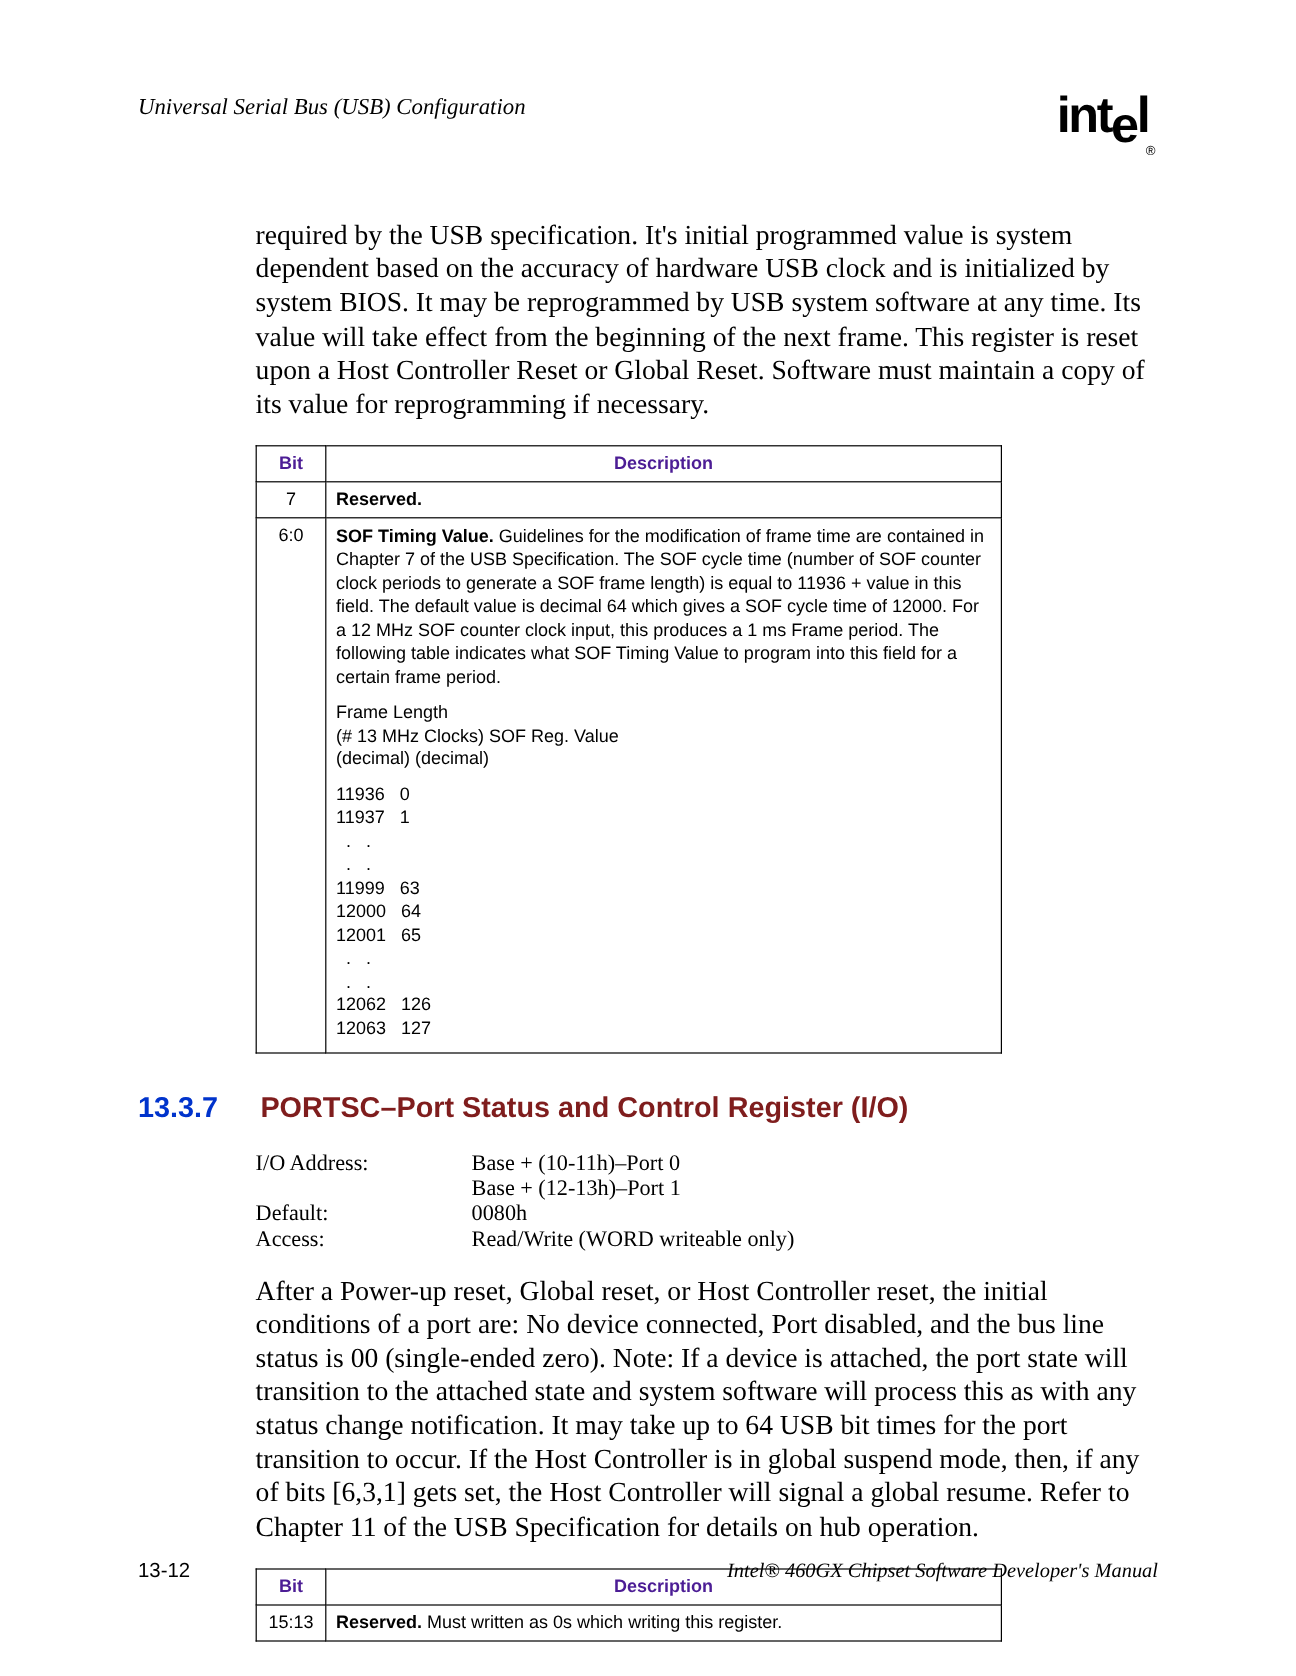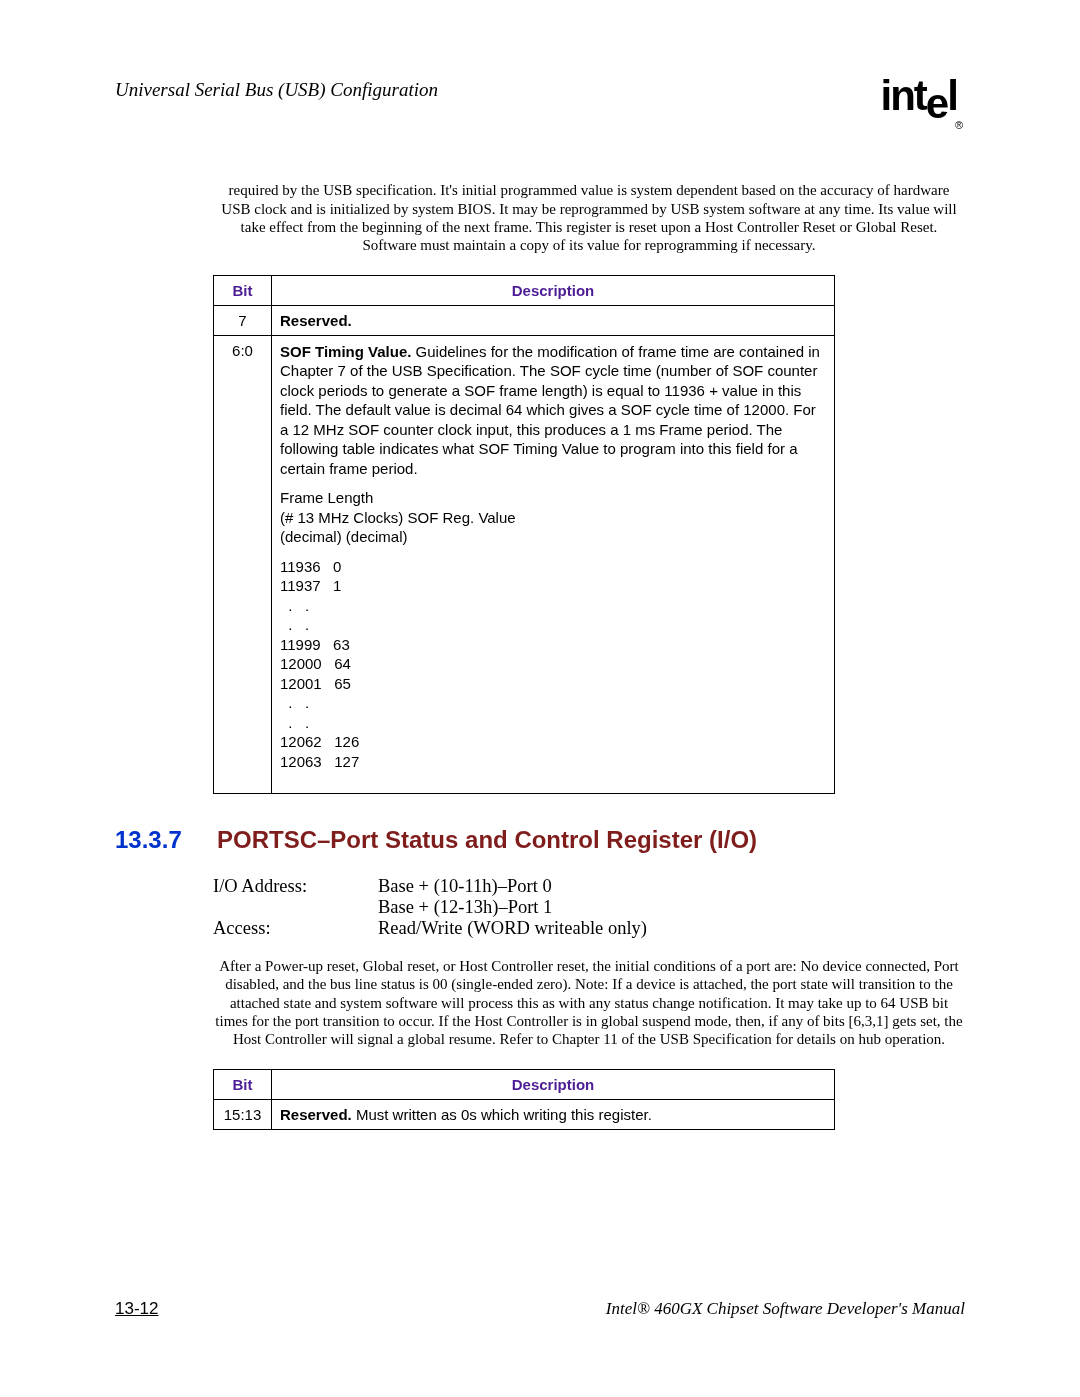--- a/index.html
+++ b/index.html
@@ -42,24 +42,23 @@
     position: relative;
     top: 10px;
     left: -2px;
   }
   .logo .dropped-e {
     position: relative;
     top: 8px;
   }
   .body-text {
     margin-left: 98px;
-    font-size: 15px;
+    font-size: 23px;
     line-height: 1.22;
     margin-bottom: 20px;
-    text-align: center;
   }
   table.bit-table {
     margin-left: 98px;
     border-collapse: collapse;
     width: 622px;
     font-family: Arial, Helvetica, sans-serif;
     font-size: 15px;
   }
   table.bit-table th, table.bit-table td {
     border: 1px solid #000;
@@ -70,21 +69,21 @@
   table.bit-table th {
     text-align: center;
     color: #4c1d95;
     font-weight: 700;
   }
   table.bit-table td.bit-col {
     text-align: center;
     width: 58px;
   }
   .desc-block { margin-bottom: 10px; line-height: 1.3; }
-  .desc-block:last-child { margin-bottom: 16px; }
+  .desc-block:last-child { margin-bottom: 4px; }
   .tbl-bold { font-weight: 700; text-align: center; }
   .section-head {
     margin-top: 32px;
     margin-bottom: 22px;
   }
   .section-num {
     display: inline-block;
     font-family: Arial, Helvetica, sans-serif;
     font-weight: 700;
     font-size: 24px;
@@ -97,34 +96,33 @@
     font-family: Arial, Helvetica, sans-serif;
     font-weight: 700;
     font-size: 24px;
     color: #7f1d1d;
   }
   .info-table {
     margin-left: 98px;
     font-size: 18.5px;
     margin-bottom: 18px;
   }
-  .info-row { display: flex; }
+  .info-row { display: flex; gap: 15px; }
   .info-label { width: 165px; }
   .footer {
     position: absolute;
     bottom: 78px;
     left: 115px;
     right: 115px;
     display: flex;
     justify-content: space-between;
     font-size: 17px;
   }
   .footer-left {
     font-family: Arial, Helvetica, sans-serif;
-    text-decoration: underline;
   }
   .footer-right {
     font-style: italic;
   }
   .pair-row { white-space: pre; font-family: Arial, Helvetica, sans-serif; }
 </style>
 </head>
 <body>
 
 <div class="page">
@@ -189,20 +187,24 @@
   <div class="info-table">
     <div class="info-row">
       <div class="info-label">I/O Address:</div>
       <div>Base + (10-11h)–Port 0</div>
     </div>
     <div class="info-row">
       <div class="info-label"></div>
       <div>Base + (12-13h)–Port 1</div>
     </div>
     <div class="info-row">
+      <div class="info-label">Default:</div>
+      <div>0080h</div>
+    </div>
+    <div class="info-row">
       <div class="info-label">Access:</div>
       <div>Read/Write (WORD writeable only)</div>
     </div>
   </div>
 
   <p class="body-text">After a Power-up reset, Global reset, or Host Controller reset, the initial conditions of a port are: No device connected, Port disabled, and the bus line status is 00 (single-ended zero). Note: If a device is attached, the port state will transition to the attached state and system software will process this as with any status change notification. It may take up to 64 USB bit times for the port transition to occur. If the Host Controller is in global suspend mode, then, if any of bits [6,3,1] gets set, the Host Controller will signal a global resume. Refer to Chapter 11 of the USB Specification for details on hub operation.</p>
 
   <table class="bit-table">
     <thead>
       <tr>

